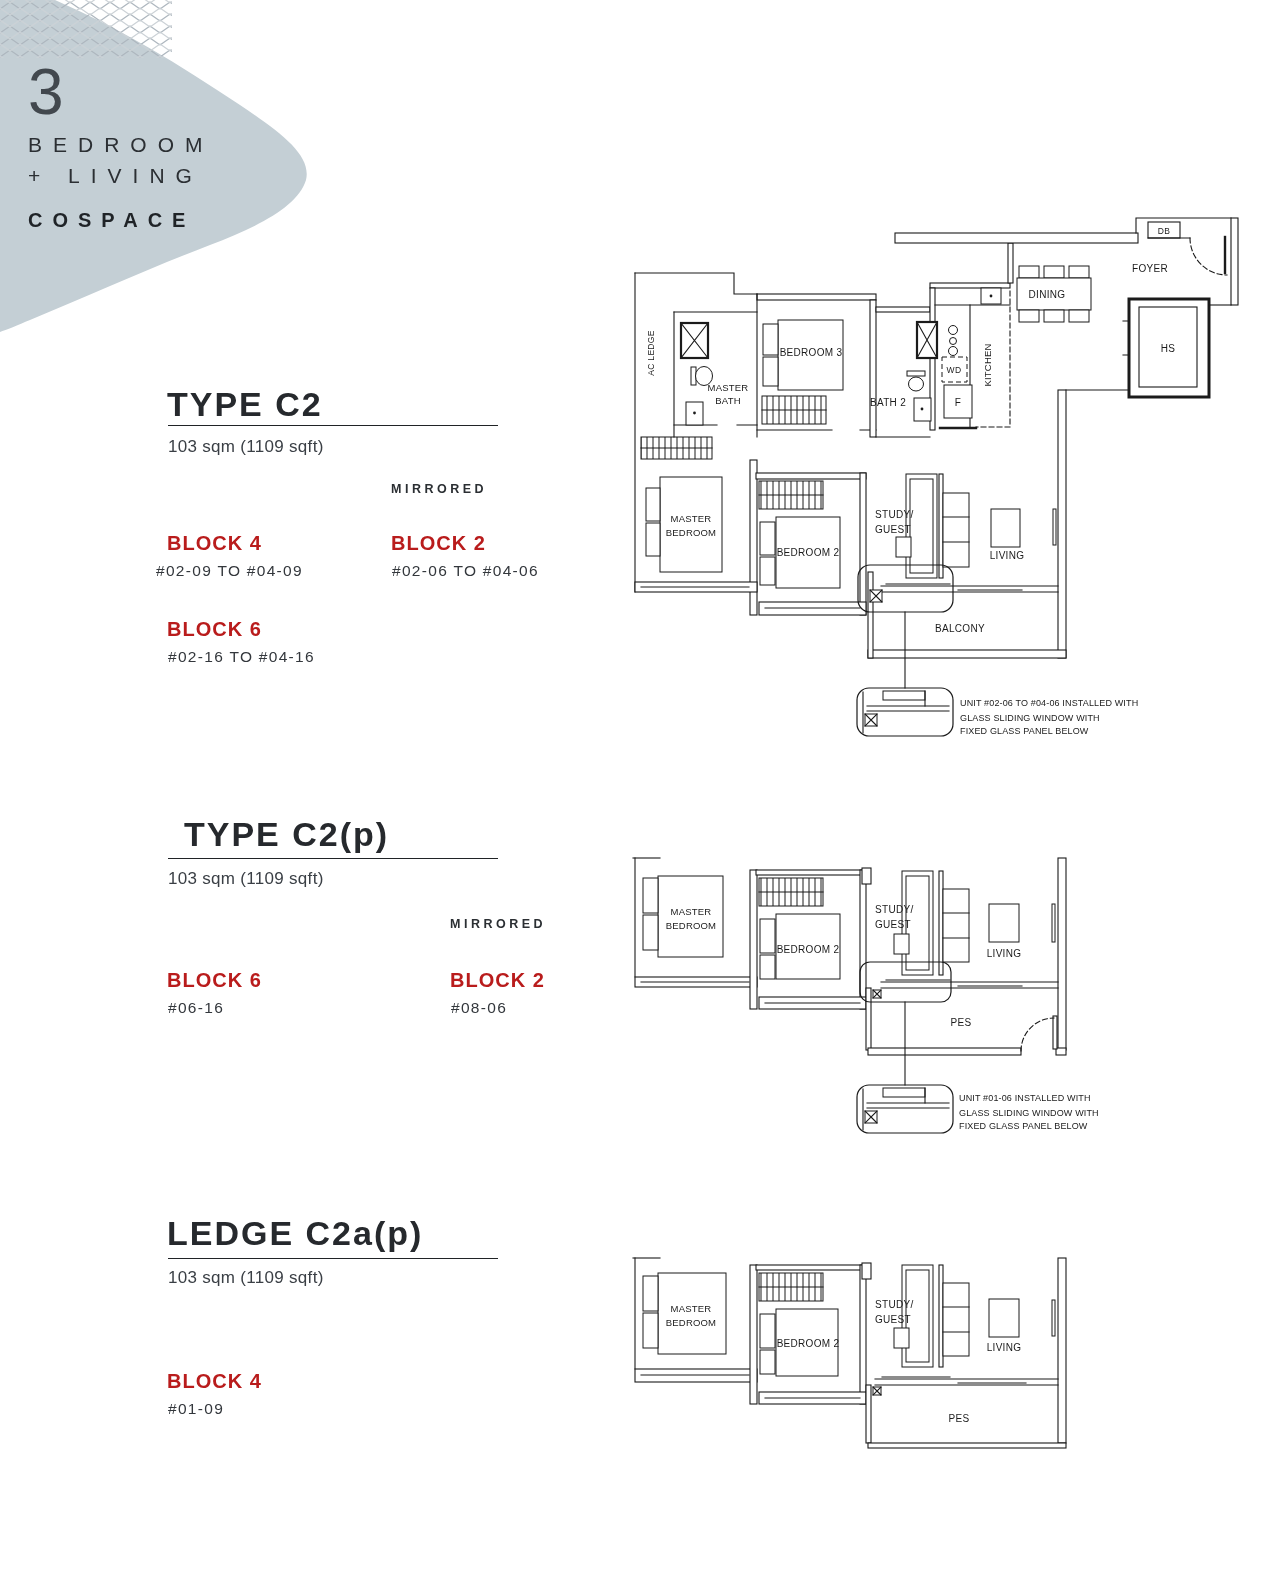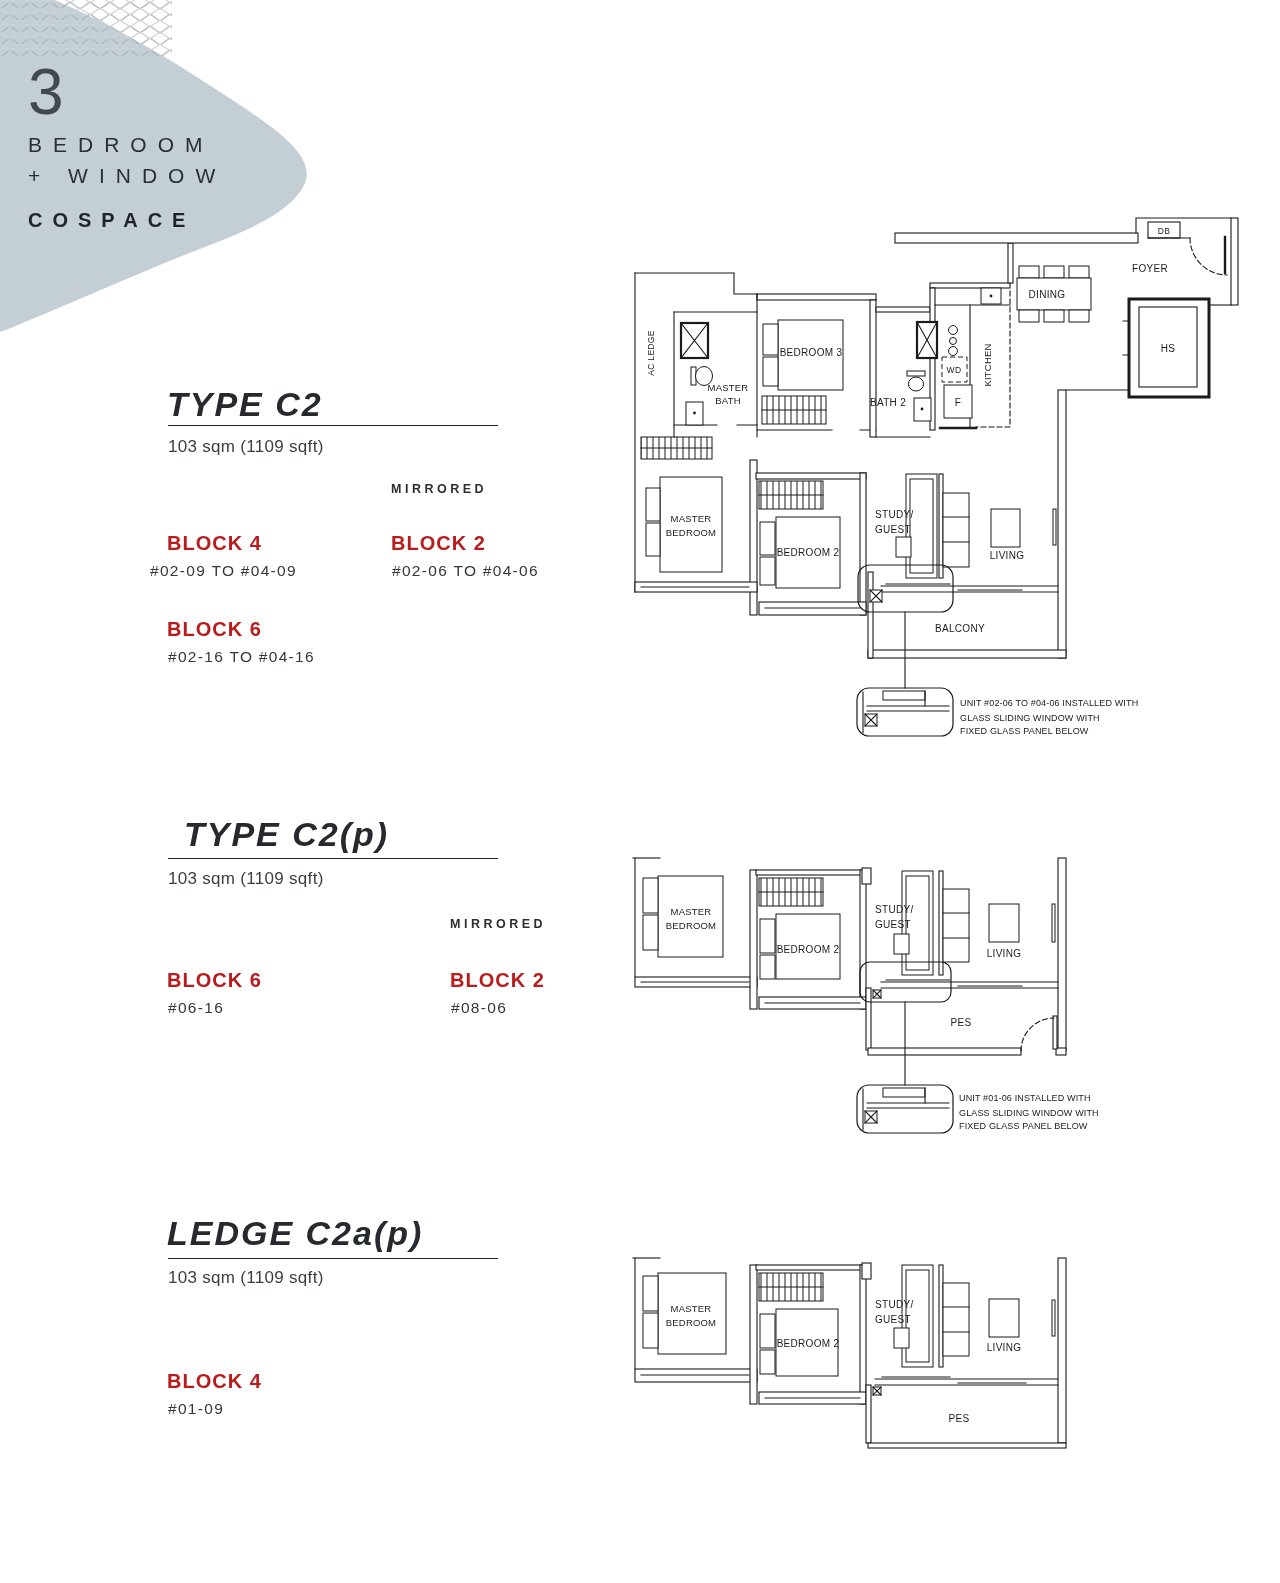--- a/index.html
+++ b/index.html
@@ -4,21 +4,21 @@
 <style>
   html,body{margin:0;padding:0;background:#fff;}
   .canvas{position:relative;width:1280px;height:1583px;background:#ffffff;overflow:hidden;
           font-family:"Liberation Sans",sans-serif;}
   .abs{position:absolute;}
   
   .b-num{font-size:64px;font-weight:200;color:#42484e;line-height:1;}
   .b-line{font-size:21px;letter-spacing:11px;color:#2b2f33;font-weight:400;line-height:1;}
   .b-brand{font-size:20px;letter-spacing:10px;color:#1f2327;font-weight:700;line-height:1;}
   
-  .t-title{font-size:34px;letter-spacing:2px;color:#26292d;font-weight:600;line-height:1;font-style:italic;}
+  .t-title{font-size:34px;letter-spacing:2px;color:#26292d;font-weight:600;line-height:1;}
   .t-area{font-size:17px;color:#3a3f45;font-weight:400;letter-spacing:0.3px;line-height:1;text-align:center;}
   .t-mirror{font-size:12.5px;letter-spacing:3.5px;color:#2b2f33;font-weight:600;line-height:1;}
   .t-block{font-size:20px;font-weight:700;color:#b91c1c;letter-spacing:1px;line-height:1;}
   .t-units{font-size:15.5px;color:#33373c;letter-spacing:1.3px;font-weight:400;line-height:1;}
   .rule{border-top:1.5px solid #202326;width:330px;height:0;}
   
   svg .w{stroke:#1b1b1b;stroke-width:1.1;fill:none;stroke-linecap:square;}
   svg .wf{fill:#ffffff;stroke:#1b1b1b;stroke-width:1.1;}
   svg .fu{fill:#ffffff;stroke:#1b1b1b;stroke-width:1;}
   svg .th{stroke-width:2.4;}
@@ -44,29 +44,29 @@
         <path d="M0,9 L10,2 L20,9" fill="none" stroke="#ccd2d7" stroke-width="1.2"></path>
       </pattern>
     </defs>
     <path d="M55,0 C120,28 180,65 240,105 C280,132 312,155 306,180 C298,206 260,226 210,245 C150,268 85,297 30,320 C18,325 6,330 0,332 L0,0 Z" fill="#c4cfd5"></path>
     <rect x="0" y="0" width="172" height="58" fill="url(#zig)"></rect>
     <rect x="0" y="0" width="172" height="58" fill="url(#zig2)"></rect>
   </svg>
 
   <div class="abs b-num" style="left:28px;top:60px">3</div>
   <div class="abs b-line" style="left:28px;top:134px">BEDROOM</div>
-  <div class="abs b-line" style="left:28px;top:165px">+ WINDOW</div>
+  <div class="abs b-line" style="left:28px;top:165px">+ LIVING</div>
   <div class="abs b-brand" style="left:28px;top:210px">COSPACE</div>
 
   <div class="abs t-title" style="left:167px;top:387px">TYPE C2</div>
   <div class="abs rule" style="left:168px;top:425px"></div>
   <div class="abs t-area" style="left:168px;top:438px">103 sqm (1109 sqft)</div>
   <div class="abs t-mirror" style="left:391px;top:483px">MIRRORED</div>
   <div class="abs t-block" style="left:167px;top:533px">BLOCK 4</div>
-  <div class="abs t-units" style="left:150px;top:563px">#02-09 TO #04-09</div>
+  <div class="abs t-units" style="left:156px;top:563px">#02-09 TO #04-09</div>
   <div class="abs t-block" style="left:391px;top:533px">BLOCK 2</div>
   <div class="abs t-units" style="left:392px;top:563px">#02-06 TO #04-06</div>
   <div class="abs t-block" style="left:167px;top:619px">BLOCK 6</div>
   <div class="abs t-units" style="left:168px;top:649px">#02-16 TO #04-16</div>
 
   <svg class="abs" style="left:620px;top:195px" width="620" height="550" viewBox="0 0 620 550">
     <defs>
       <pattern id="wh" width="6" height="800" patternUnits="userSpaceOnUse">
         <line x1="3" y1="0" x2="3" y2="800" stroke="#1b1b1b" stroke-width="1"></line>
       </pattern>

